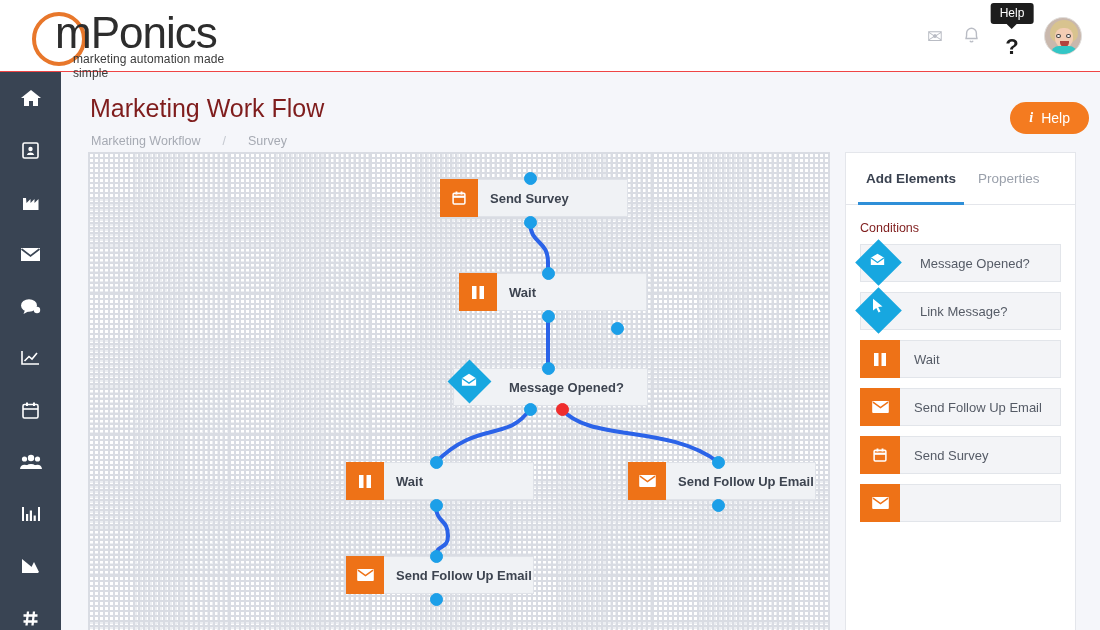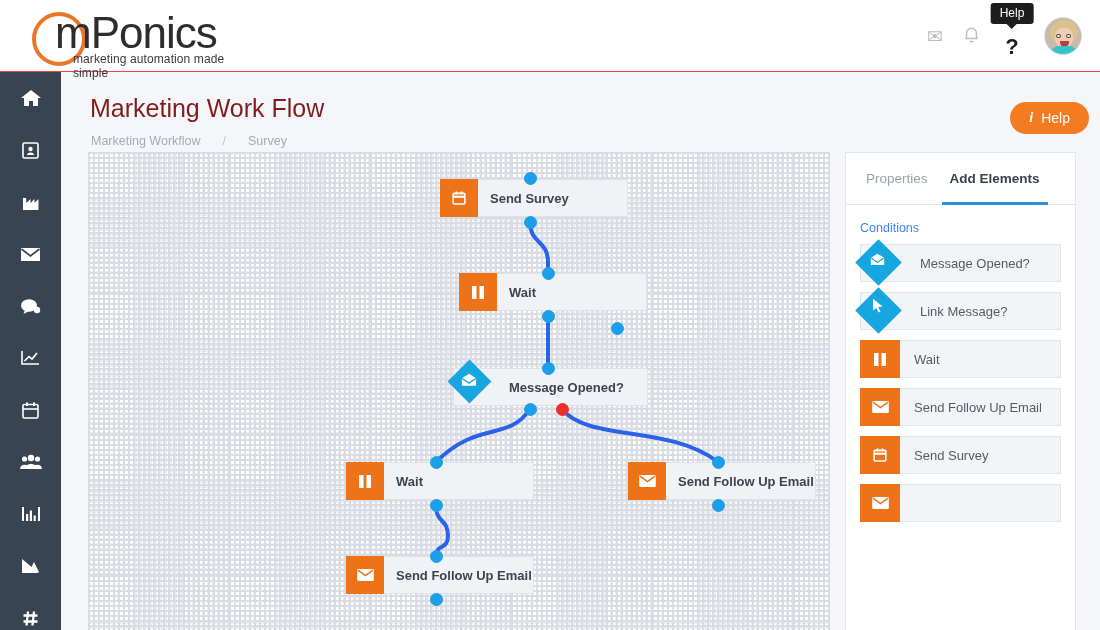--- a/index.html
+++ b/index.html
@@ -158,21 +158,21 @@
     padding: 0 4px; margin-left: 14px; display: flex; align-items: center;
     font-size: 13.5px; color: #9aa0ab; cursor: pointer; position: relative;
   }
   .tab:first-child { margin-left: 16px; }
   .tab.active { color: #3a4250; font-weight: bold; }
   .tab.active::after {
     content: ""; position: absolute; left: -4px; right: -4px; bottom: -1px;
     height: 3px; background: #2f8fd8;
   }
   .panel-body { padding: 10px 14px 0 14px; }
-  .group-title { font-size: 12.5px; color: #3b82f6; margin: 6px 0 9px 0; }
+  .group-title { font-size: 12.5px; color: #7f1d1d; margin: 6px 0 9px 0; }
   .elem {
     position: relative; height: 38px; margin-bottom: 10px;
     background: #f3f4f7; border: 1px solid #e2e5ea;
     display: flex; align-items: center; cursor: grab;
   }
   .elem .eic {
     width: 40px; min-width: 40px; height: 38px; margin: -1px 0 -1px -1px;
     background: #ee7217; display: flex; align-items: center; justify-content: center; color: #fff;
   }
   .elem .eic.diamond {
@@ -421,25 +421,25 @@
     <div class="port" style="left:342px; top:304px;"></div>
     <div class="port" style="left:342px; top:347px;"></div>
     <div class="port" style="left:624px; top:304px;"></div>
     <div class="port" style="left:624px; top:347px;"></div>
     <div class="port" style="left:342px; top:398px;"></div>
     <div class="port" style="left:342px; top:441px;"></div>
   </div>
 
   <div class="panel">
     <div class="panel-tabs">
+      <div class="tab active">
+        <span>Add Elements</span>
+      </div>
       <div class="tab">
         <span>Properties</span>
-      </div>
-      <div class="tab active">
-        <span>Add Elements</span>
       </div>
     </div>
 
     <div class="panel-body">
       <div class="group-title">Conditions</div>
 
       <div class="elem">
         <div class="eic diamond">
           <span class="dm"></span>
           <span class="dm-ic">

